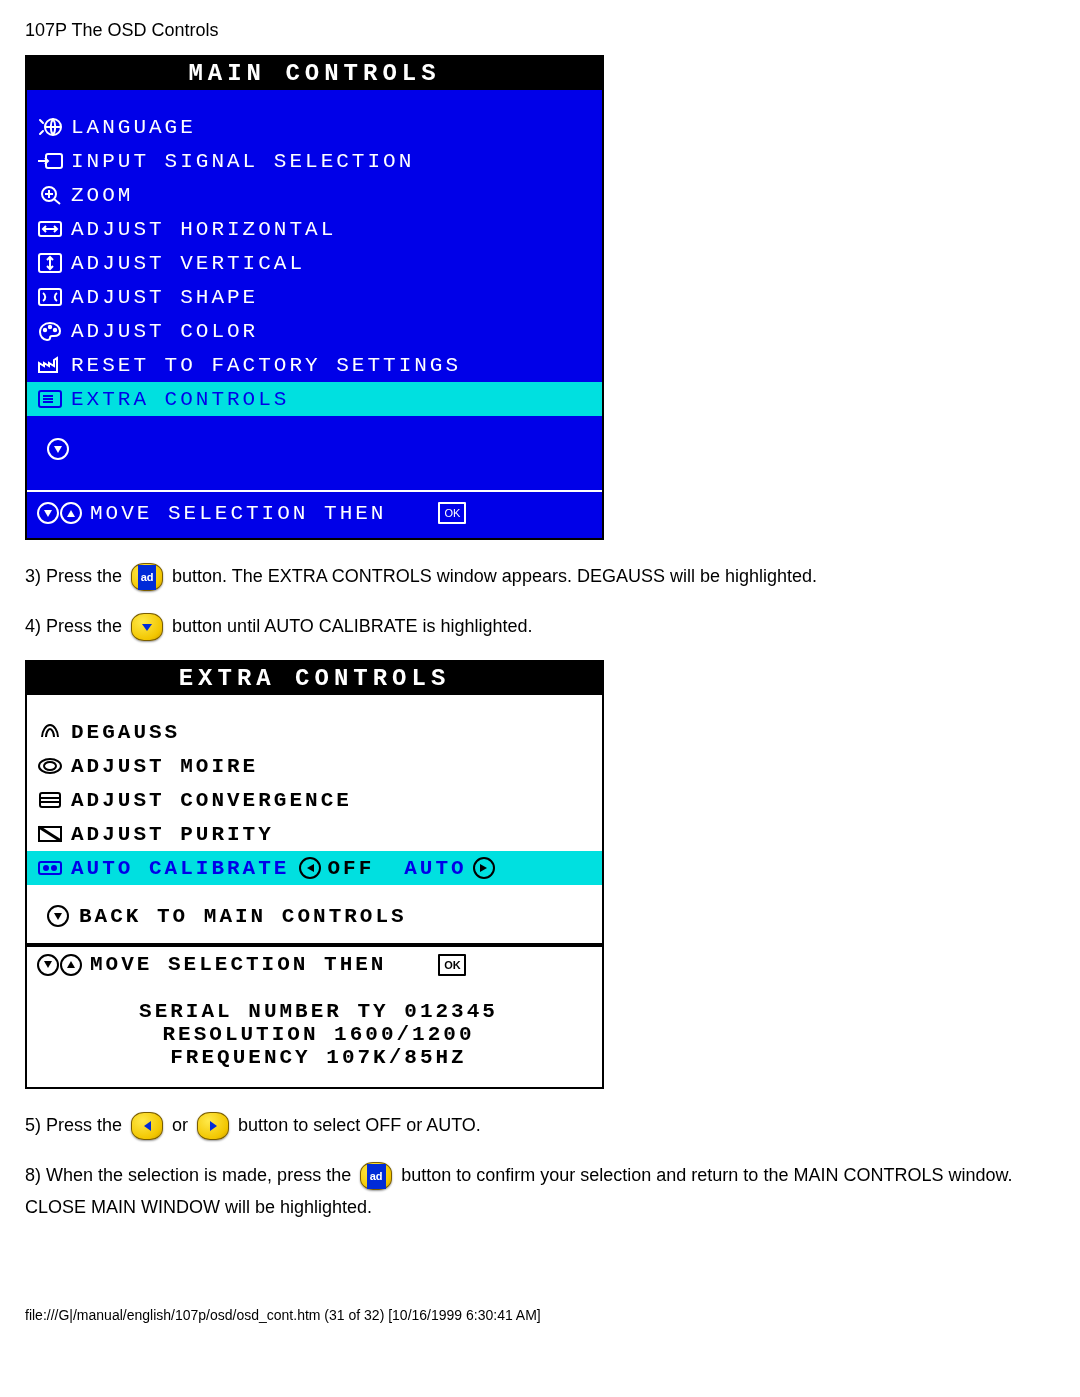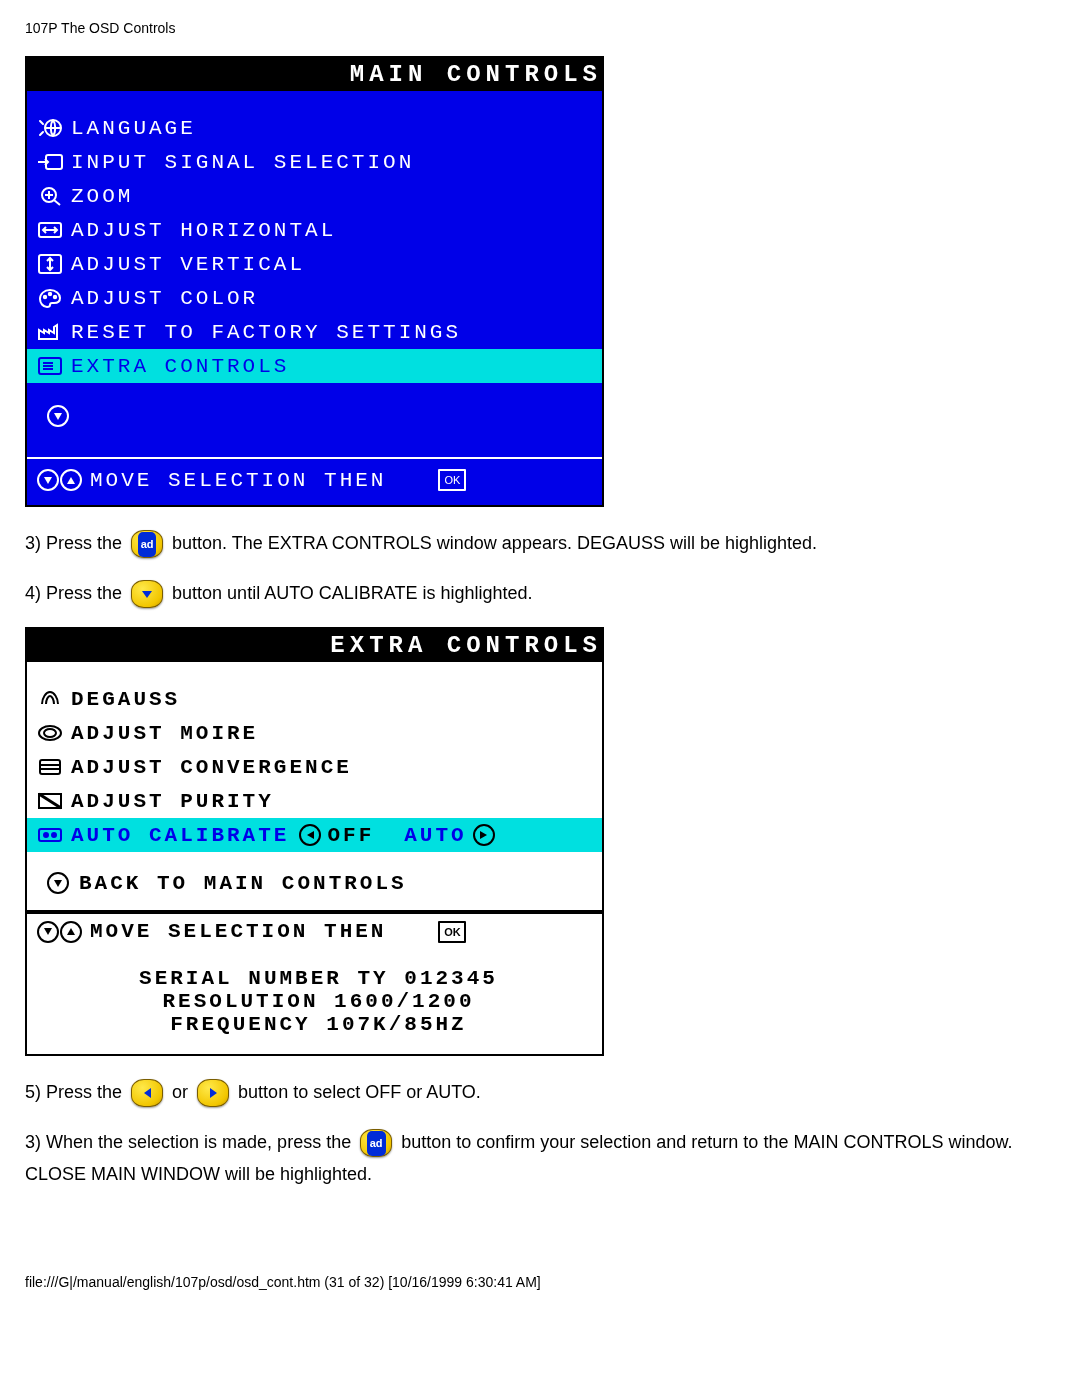--- a/index.html
+++ b/index.html
@@ -6,32 +6,32 @@
     background: #fff;
     margin: 0;
     padding: 20px 25px;
     font-family: Arial, Helvetica, sans-serif;
     font-size: 18px;
     color: #000;
     width: 1080px;
     box-sizing: border-box;
   }
   .page-header {
-    font-size: 14px;
-    margin-bottom: 20px;
+    font-size: 18px;
+    margin-bottom: 14px;
   }
   .osd-panel {
     border: 2px solid #000;
     width: 575px;
     margin-bottom: 20px;
   }
   .osd-title {
     background: #000;
     color: #fff;
-    text-align: right;
+    text-align: center;
     font-family: "Courier New", monospace;
     font-weight: bold;
     font-size: 24px;
     letter-spacing: 5px;
     padding: 3px 0;
   }
   .osd-body-blue {
     background: #0000e8;
     color: #fff;
     font-family: "Courier New", monospace;
@@ -133,21 +133,21 @@
     border-left: 5px solid transparent;
     border-right: 5px solid transparent;
     border-bottom: none;
   }
   .btn-yellow .ok-label {
     font-family: Arial, sans-serif;
     font-size: 11px;
     font-weight: bold;
     color: #fff;
     background: #002bd8;
-    border-radius: 5px;
+    border-radius: 0;
     padding: 6px 3px;
     line-height: 13px;
   }
   .ok-box {
     display: inline-flex;
     align-items: center;
     justify-content: center;
     width: 24px;
     height: 18px;
     border: 2px solid currentColor;
@@ -260,20 +260,29 @@
     <div class="osd-row">
       <span class="osd-icon">
         <svg viewBox="0 0 28 22" fill="none" stroke="#fff" stroke-width="2">
           <rect x="3" y="2" width="22" height="18" rx="2"></rect>
             <path d="M14 5v12m-3 -9l3-3 3 3m-6 6l3 3 3-3"></path>
         </svg>
       </span>
       <span class="label">ADJUST VERTICAL</span>
     </div>
 
+    <div class="osd-row">
+      <span class="osd-icon">
+        <svg viewBox="0 0 28 22" fill="none" stroke="#fff" stroke-width="2">
+          <rect x="3" y="3" width="22" height="16" rx="2"></rect>
+            <path d="M7 7c3 2 3 6 0 8M21 7c-3 2-3 6 0 8"></path>
+        </svg>
+      </span>
+      <span class="label">ADJUST SHAPE</span>
+    </div>
 
     <div class="osd-row">
       <span class="osd-icon">
         <svg viewBox="0 0 28 22" fill="none" stroke="#fff" stroke-width="2">
           <path d="M14 3c6 0 10 4 10 8s-3 5-6 5h-2c-1 0-2 1-2 2 0 1-1 2-3 2-4 0-7-4-7-8 0-5 4-9 10-9z"></path>
           <circle cx="9" cy="10" r="1.2" fill="#fff"></circle>
             <circle cx="14" cy="7" r="1.2" fill="#fff"></circle>
             <circle cx="19" cy="10" r="1.2" fill="#fff"></circle>
         </svg>
       </span>
@@ -452,20 +461,20 @@
       <span class="tri tri-left"></span>
     </span>
   <span> or </span>
   <span class="btn-yellow">
       <span class="tri"></span>
     </span>
   <span> button to select OFF or AUTO.</span>
 </div>
 
 <div class="step">
-  <span>3) When the selection is made, press the </span>
+  <span>8) When the selection is made, press the </span>
   <span class="btn-yellow">
       <span class="ok-label">ad</span>
     </span>
   <span> button to confirm your selection and return to the MAIN CONTROLS window. CLOSE MAIN WINDOW will be highlighted.</span>
 </div>
 
 <div class="page-footer">file:///G|/manual/english/107p/osd/osd_cont.htm (31 of 32) [10/16/1999 6:30:41 AM]</div>
 
 </body></html>

